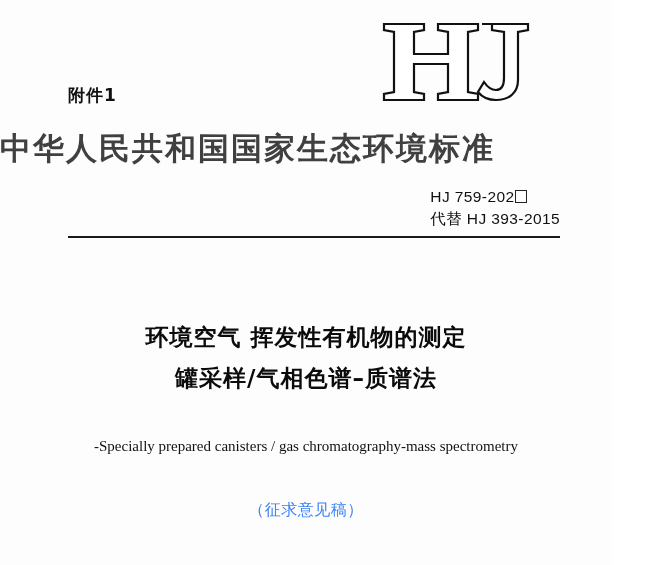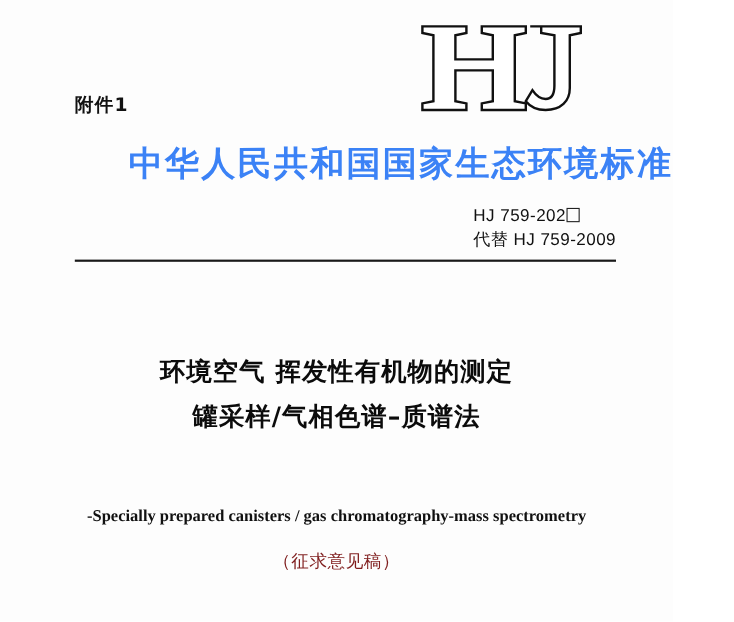--- a/index.html
+++ b/index.html
@@ -42,26 +42,26 @@
     width: 160px;
     height: 86px;
   }
 
   
   .std-title {
     position: absolute;
     left: 0;
     right: 0;
     top: 128px;
-    text-align: right;
+    text-align: left;
     font-family: "DejaVu Sans", sans-serif;
     font-size: 31px;
     font-weight: bold;
     letter-spacing: 2px;
-    color: #3b82f6;
+    color: #404040;
     white-space: nowrap;
   }
 
   
   .code-block {
     position: absolute;
     right: 52px;
     top: 186px;
     text-align: left;
     font-size: 15.5px;
@@ -110,32 +110,32 @@
     position: absolute;
     left: 0;
     right: 0;
     text-align: center;
     font-family: "Liberation Serif", serif;
     font-size: 15px;
     color: #111;
     white-space: nowrap;
   }
   .doc-title-en.en1 { top: 419px; }
-  .doc-title-en.en2 { top: 462px; font-weight: bold; }
+  .doc-title-en.en2 { top: 438px; }
 
   
   .draft-note {
     position: absolute;
     left: 0;
     right: 0;
     top: 500px;
     text-align: center;
     font-family: "DejaVu Sans", sans-serif;
     font-size: 16px;
-    color: #7f1d1d;
+    color: #3b82f6;
     letter-spacing: 0.5px;
   }
 </style>
 </head>
 <body>
 
 <div class="page">
 
   <div class="attachment-label">附件1</div>
 
@@ -147,21 +147,21 @@
 
         <path d="M104,6 L150,6 L150,12 L140,14 L140,62 C140,74 132,82 118,82 C110,82 104,79 100,74 L106,64 C110,70 114,72 118,72 C123,72 126,68 126,60 L126,14 L114,12 L114,6 Z"></path>
       </g>
     </svg>
   </div>
 
   <div class="std-title">中华人民共和国国家生态环境标准</div>
 
   <div class="code-block">
     <div class="code-line-1"><span>HJ 759-202</span><span class="empty-box"></span></div>
-    <div class="code-line-2">代替 HJ  759-2009</div>
+    <div class="code-line-2">代替 HJ  393-2015</div>
   </div>
 
   <div class="rule"></div>
 
   <div class="doc-title-cn line2">罐采样/气相色谱–质谱法</div>
   <div class="doc-title-cn line1">环境空气    挥发性有机物的测定</div>
 
   <div class="doc-title-en en2">-Specially prepared canisters / gas chromatography-mass spectrometry</div>
 
   <div class="draft-note">（征求意见稿）</div>

